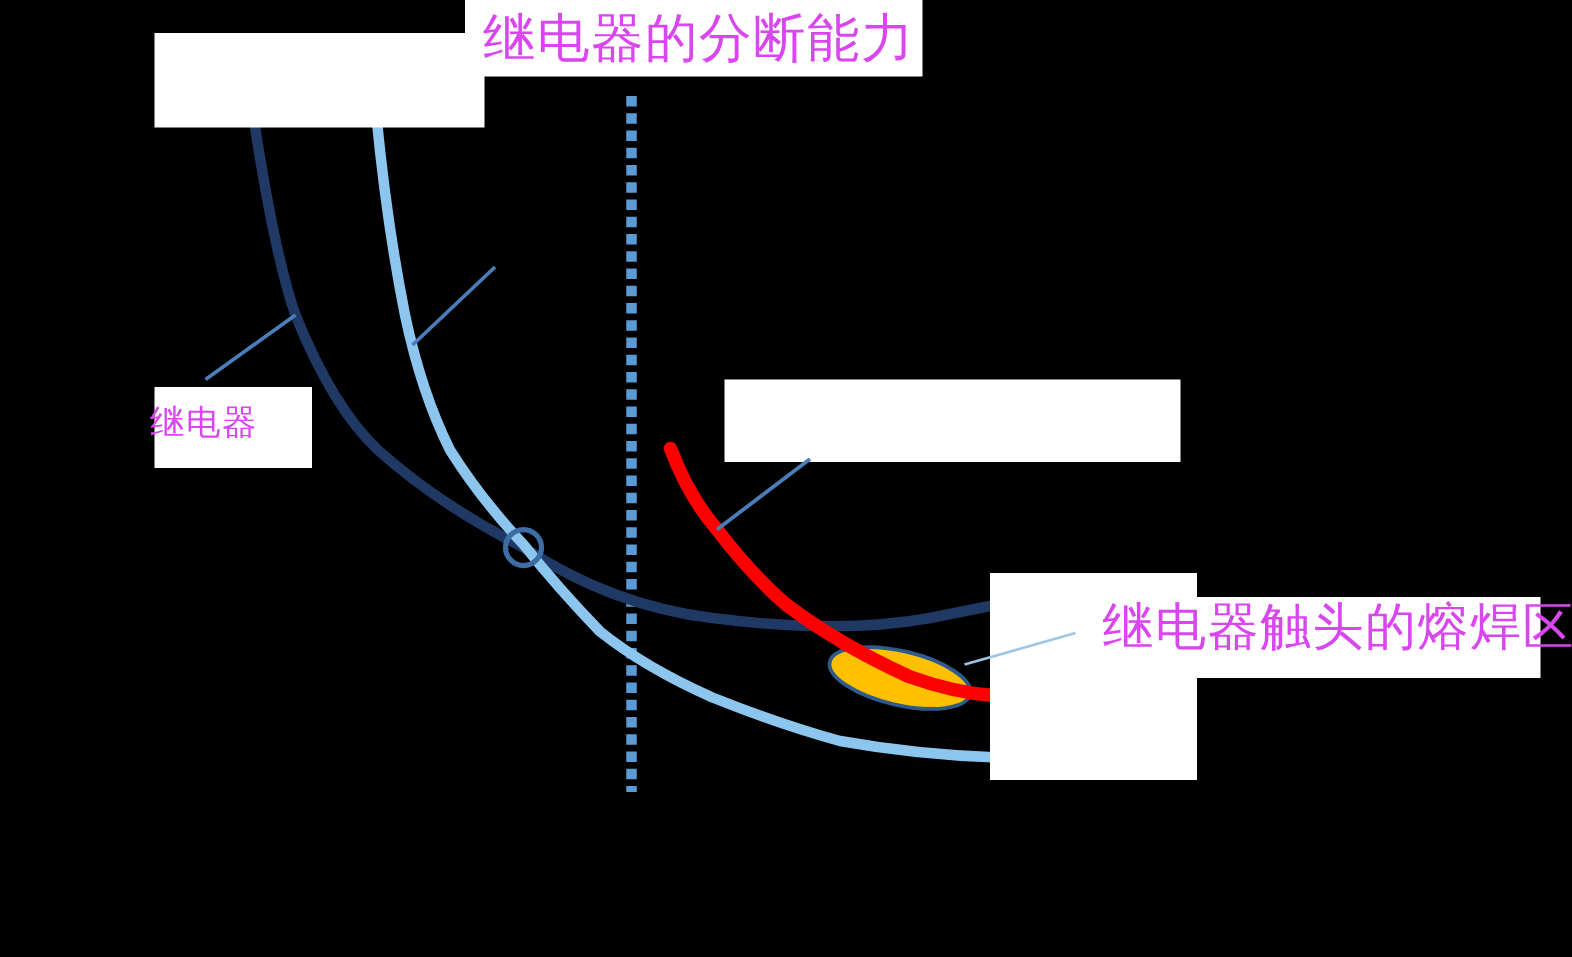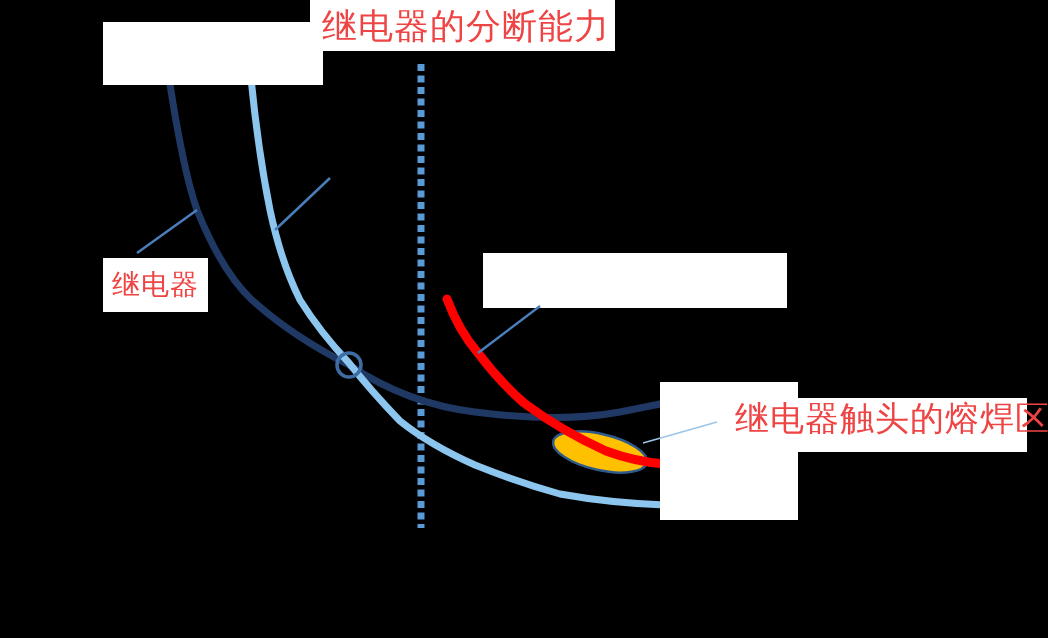--- a/index.html
+++ b/index.html
@@ -2,26 +2,26 @@
 <html><head>
 <meta charset="utf-8">
 <style>
   html,body{margin:0;padding:0;background:#000;}
   #stage{
     position:relative;width:1048px;height:638px;overflow:hidden;
     background:#000;font-family:"DejaVu Sans","Liberation Sans",sans-serif;
   }
   #stage svg{position:absolute;left:0;top:0;}
   .lbl{
-    position:absolute;color:#ef4444;white-space:nowrap;
+    position:absolute;color:#d946ef;white-space:nowrap;
     font-family:"DejaVu Sans","Liberation Sans",sans-serif;
     line-height:1.1;letter-spacing:1px;
   }
   .lbl.title{left:322px;top:7px;font-size:35px;}
-  .lbl.relay{left:112px;top:270px;font-size:28px;}
+  .lbl.relay{left:100px;top:270px;font-size:23px;}
   .lbl.damage{left:492px;top:266px;font-size:34px;}
   .lbl.weld{left:735px;top:400px;font-size:34px;}
 </style>
 </head>
 <body>
 
 <div id="stage">
 
   <svg width="1048" height="638" viewBox="0 0 1048 638">
 

